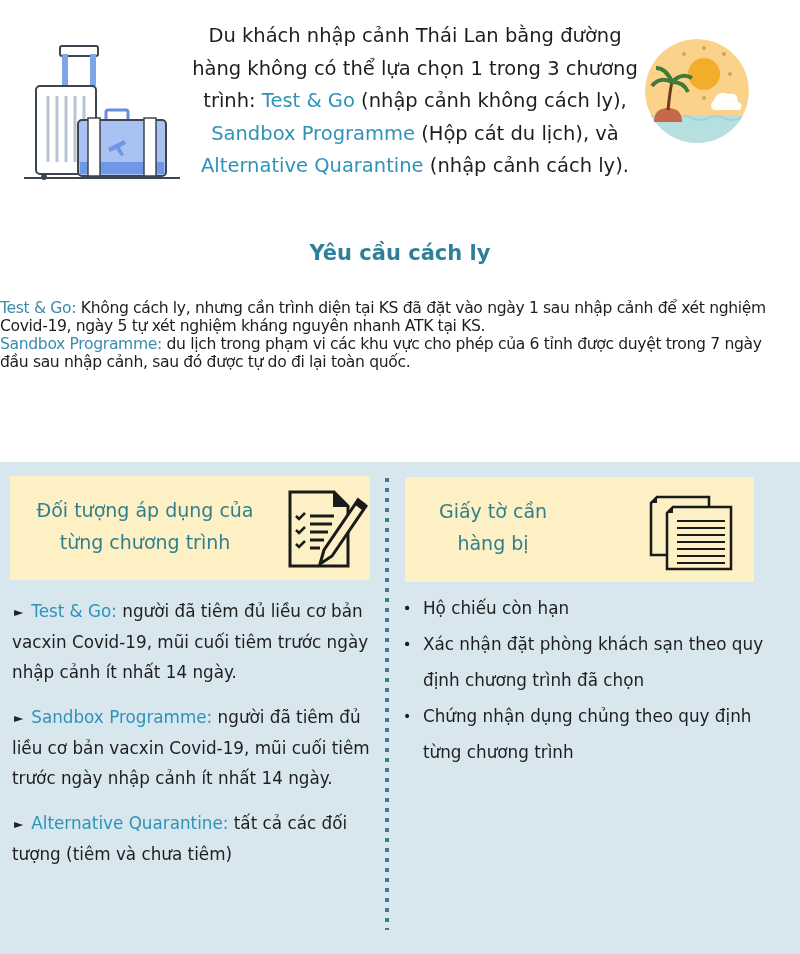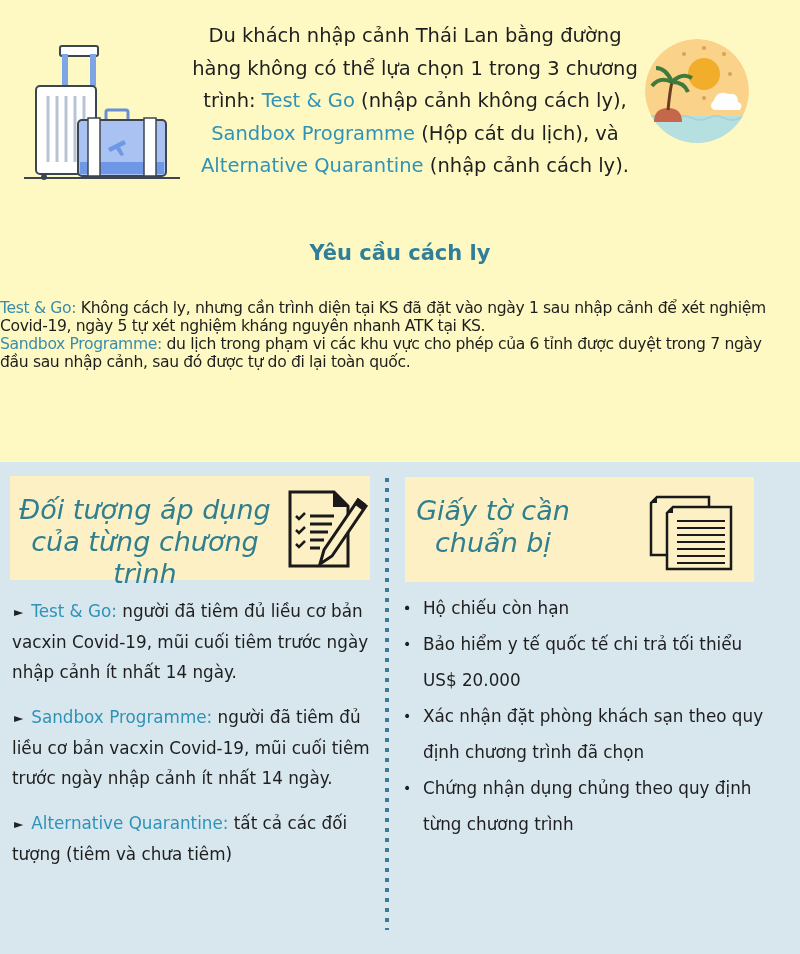--- a/index.html
+++ b/index.html
@@ -1,29 +1,29 @@
 <!DOCTYPE html>
 <html><head>
 <meta charset="utf-8">
 <style>
   html, body { margin:0; padding:0; }
   body { width:800px; height:954px; background:#d8e6ee; font-family:"DejaVu Sans", sans-serif; color:#1d1d1d; position:relative; overflow:hidden; }
-  .top { position:absolute; left:0; top:0; width:800px; height:229px; background:#fef9c3; }
+  .top { position:absolute; left:0; top:0; width:800px; height:229px; background:#ffffff; }
   .intro { position:absolute; left:190px; top:20px; width:450px; text-align:center; font-size:19.5px; line-height:32.5px; color:#1e1e1e; }
   .hl { color:#2f93b7; }
   .luggage { position:absolute; left:22px; top:44px; width:160px; height:140px; }
   .beach { position:absolute; left:644px; top:38px; width:106px; height:106px; }
-  .pink { position:absolute; left:0; top:229px; width:800px; height:233px; background:#fef9c3; }
+  .pink { position:absolute; left:0; top:229px; width:800px; height:233px; background:#ffffff; }
   .pink h2 { margin:0; position:absolute; top:12px; left:0; width:800px; text-align:center; font-size:21px; font-weight:bold; color:#2f7f9b; }
   .req { position:absolute; left:0; top:50px; width:780px; font-size:15.6px; line-height:18px; color:#1e1e1e; letter-spacing:-0.35px;margin-top:20px; }
   .req .lbl { color:#3a8cac; }
   .box { position:absolute; background:#fdf0c4; }
   .box-left { left:10px; top:476px; width:360px; height:104px; }
   .box-right { left:405px; top:477px; width:349px; height:105px; }
-  .box-title { position:absolute; text-align:center; color:#2f7f8f; font-size:27px; line-height:32px;font-style:italic; }
+  .box-title { position:absolute; text-align:center; color:#2f7f8f; font-size:19px; line-height:32px; }
   .box-left .box-title { left:6px; top:18px; width:258px; }
   .box-right .box-title { left:8px; top:18px; width:160px; }
   .icon-check { position:absolute; left:272px; top:10px; width:88px; height:84px; }
   .icon-docs { position:absolute; left:244px; top:10px; width:90px; height:84px; }
   .dots { position:absolute; left:384px; top:475px; width:6px; height:455px; background-image:radial-gradient(circle, #3c7a95 2.2px, transparent 2.4px); background-size:6px 10px; background-repeat:repeat-y; }
   .targets { position:absolute; left:12px; top:596px; width:360px; font-size:16.8px; line-height:30px; color:#1e1e1e; }
   .targets .item { margin-bottom:15px; }
   .targets .arrow { font-size:12px; margin-right:8px; margin-left:2px; color:#222; vertical-align:1px; }
   .targets .lbl { color:#2f93b7; }
   .docs { position:absolute; left:398px; top:590px; width:380px; margin:0; padding:0; list-style:none; font-size:16.8px; line-height:36px; color:#1e1e1e; }
@@ -98,21 +98,21 @@
     <line x1="28" y1="38" x2="50" y2="38" stroke="#1a1a1a" stroke-width="3"></line>
     <line x1="28" y1="46" x2="46" y2="46" stroke="#1a1a1a" stroke-width="3"></line>
     <line x1="28" y1="54" x2="42" y2="54" stroke="#1a1a1a" stroke-width="3"></line>
     <line x1="28" y1="62" x2="38" y2="62" stroke="#1a1a1a" stroke-width="3"></line>
     <path d="M38 78 l4 -14 l34 -50 l8 6 l-34 50 z" fill="#fdf0c4" stroke="#1a1a1a" stroke-width="3"></path>
     <path d="M72 18 l8 6 l4 -6 l-8 -6z" fill="#1a1a1a"></path>
   </svg>
 </div>
 
 <div class="box box-right">
-  <div class="box-title">Giấy tờ cần chuẩn bị</div>
+  <div class="box-title">Giấy tờ cần hàng bị</div>
   <svg class="icon-docs" viewBox="0 0 90 84">
     <path d="M8 10 h52 v58 h-58 v-52 z" fill="none" stroke="#1a1a1a" stroke-width="2.5"></path>
     <path d="M8 10 l-6 6 h6z" fill="#1a1a1a"></path>
     <path d="M24 20 h58 v62 h-64 v-56 z" fill="#fdf0c4" stroke="#1a1a1a" stroke-width="2.5"></path>
     <path d="M24 20 l-6 6 h6z" fill="#1a1a1a"></path>
     <line x1="28" y1="34" x2="76" y2="34" stroke="#1a1a1a" stroke-width="2"></line>
     <line x1="28" y1="41" x2="76" y2="41" stroke="#1a1a1a" stroke-width="2"></line>
     <line x1="28" y1="48" x2="76" y2="48" stroke="#1a1a1a" stroke-width="2"></line>
     <line x1="28" y1="55" x2="76" y2="55" stroke="#1a1a1a" stroke-width="2"></line>
     <line x1="28" y1="62" x2="76" y2="62" stroke="#1a1a1a" stroke-width="2"></line>
@@ -125,16 +125,16 @@
 
 <div class="targets">
   <div class="item"><span class="arrow">►</span><span class="lbl">Test &amp; Go:</span><span> người đã tiêm đủ liều cơ bản vacxin Covid-19, mũi cuối tiêm trước ngày nhập cảnh ít nhất 14 ngày.</span></div>
   <div class="item"><span class="arrow">►</span><span class="lbl">Sandbox Programme:</span><span> người đã tiêm đủ liều cơ bản vacxin Covid-19, mũi cuối tiêm trước ngày nhập cảnh ít nhất 14 ngày.</span></div>
   <div class="item"><span class="arrow">►</span><span class="lbl">Alternative Quarantine:</span><span> tất cả các đối tượng (tiêm và chưa tiêm)</span></div>
 </div>
 
 <ul class="docs">
   <li><span class="b">•</span></li>
   <li><span class="b">•</span><span>Hộ chiếu còn hạn</span></li>
-  <li><span class="b">•</span><span>Bảo hiểm y tế quốc tế chi trả tối thiểu US$ 20.000</span></li>
+  <li><span class="b">•</span></li>
   <li><span class="b">•</span><span>Xác nhận đặt phòng khách sạn theo quy định chương trình đã chọn</span></li>
   <li><span class="b">•</span><span>Chứng nhận dụng chủng theo quy định từng chương trình</span></li>
 </ul>
 
 </body></html>

